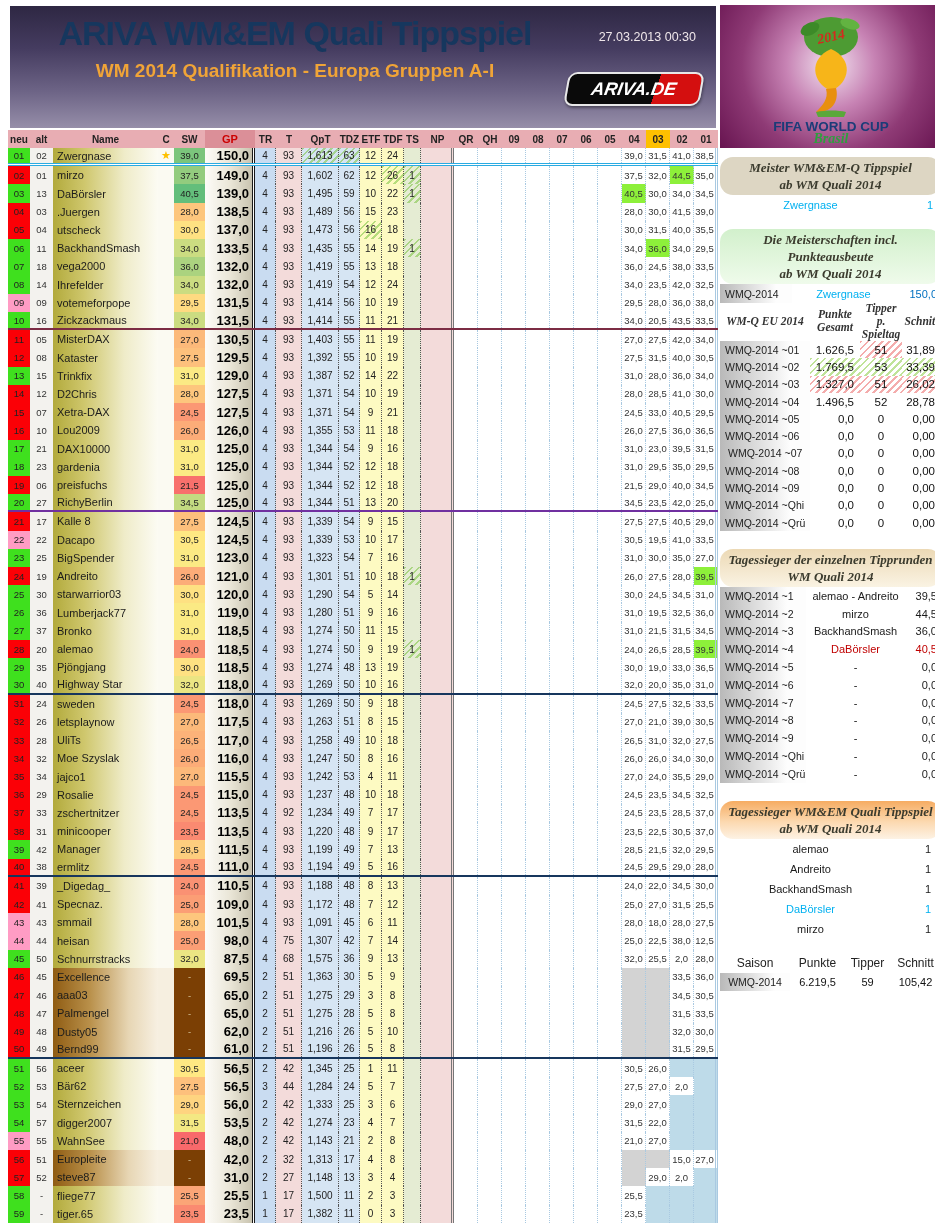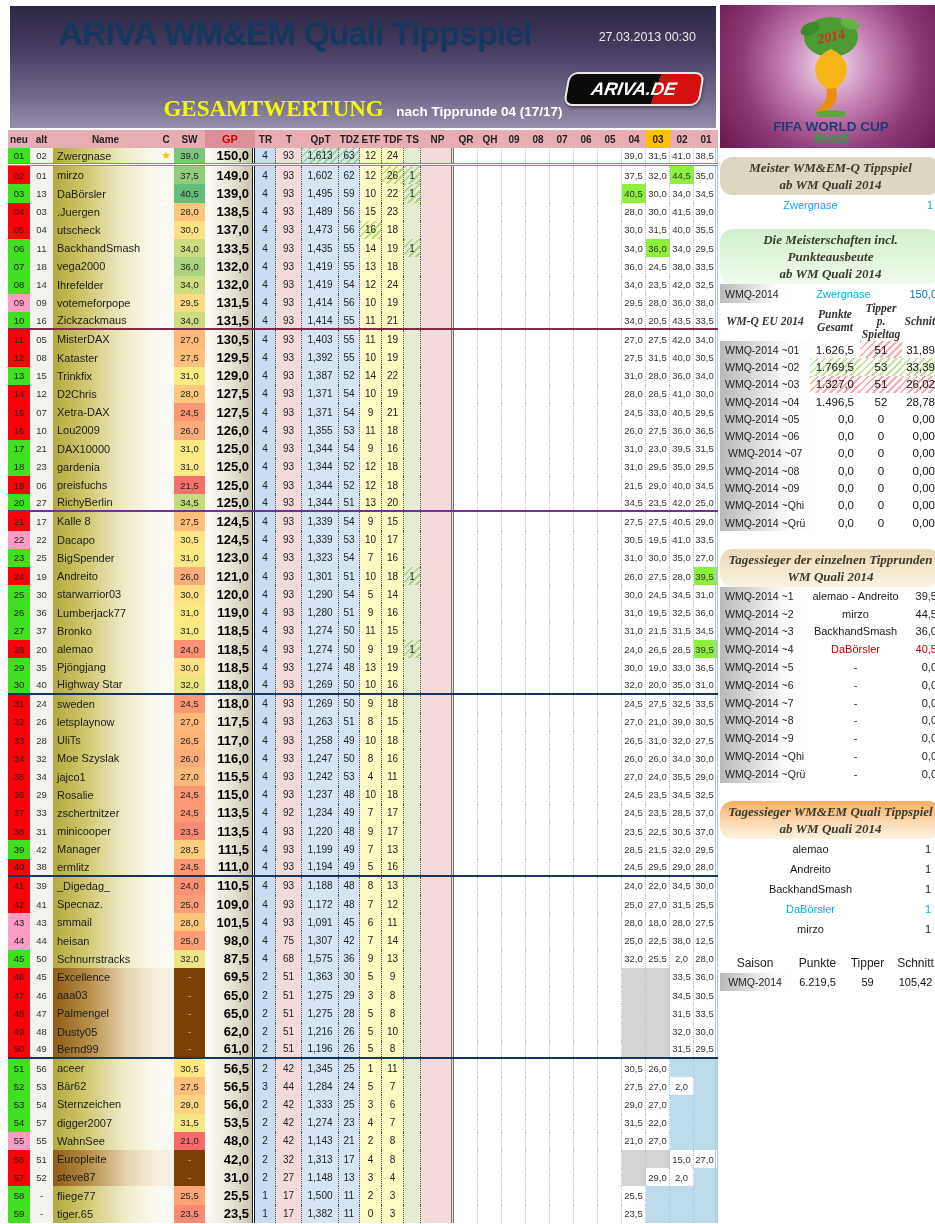--- a/index.html
+++ b/index.html
@@ -94,28 +94,25 @@
   .g-colhdr{display:flex;height:20px;font-size:12px;color:#222;align-items:center;}
   .g-row{display:flex;height:18px;font-size:11px;color:#111;align-items:center;}
 </style>
 </head>
 <body>
 
 <div id="stage">
 
   <div class="banner">
     <div class="banner-title">ARIVA WM&amp;EM Quali Tippspiel</div>
+    <div class="banner-sub">WM 2014 Qualifikation - Europa Gruppen A-I</div>
     <div class="banner-date">27.03.2013 00:30</div>
     <div class="ariva-logo">
       <span>ARIVA.</span>
         <span style="color:#fff;">DE</span>
-    </div>
-    <div class="gesamt-line">
-      <span class="gesamt-main">GESAMTWERTUNG</span>
-      <span class="gesamt-suffix">nach Tipprunde 04 (17/17)</span>
     </div>
   </div>
 
   <div class="thead">
       <div class="cell w-neu">neu</div>
       <div class="cell w-alt">alt</div>
       <div class="cell w-name">Name</div>
       <div class="cell w-c">C</div>
       <div class="cell w-sw">SW</div>
       <div class="cell w-gp hdr-gp">GP</div>

